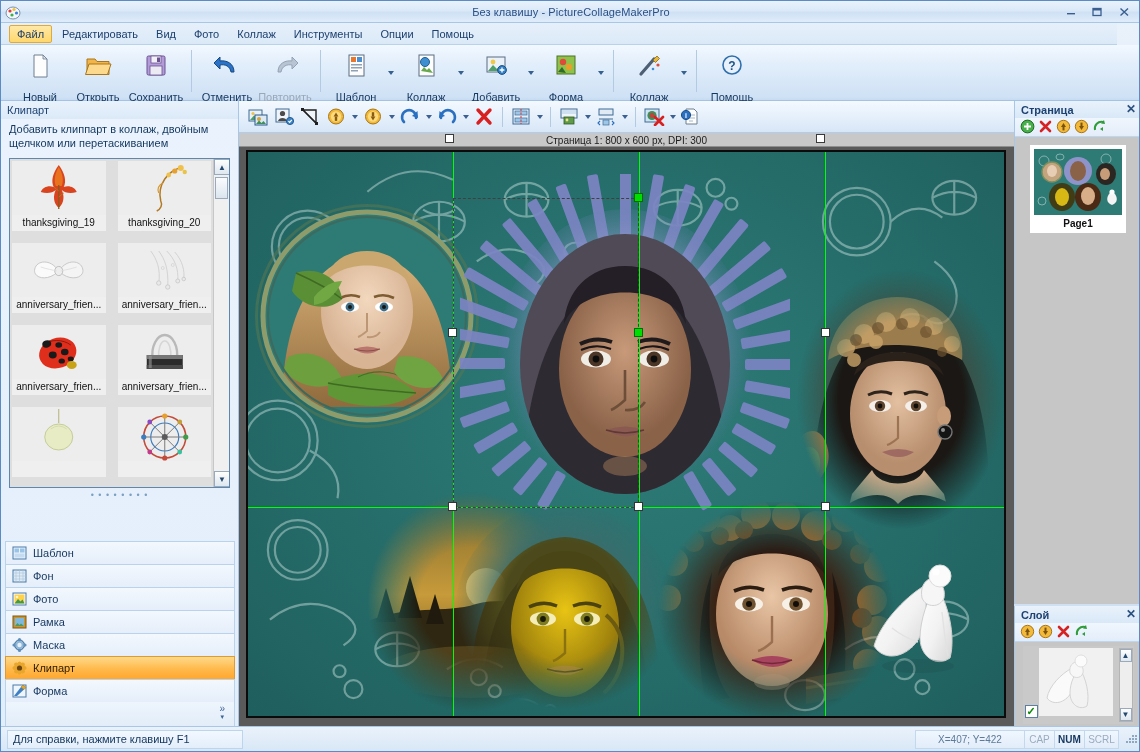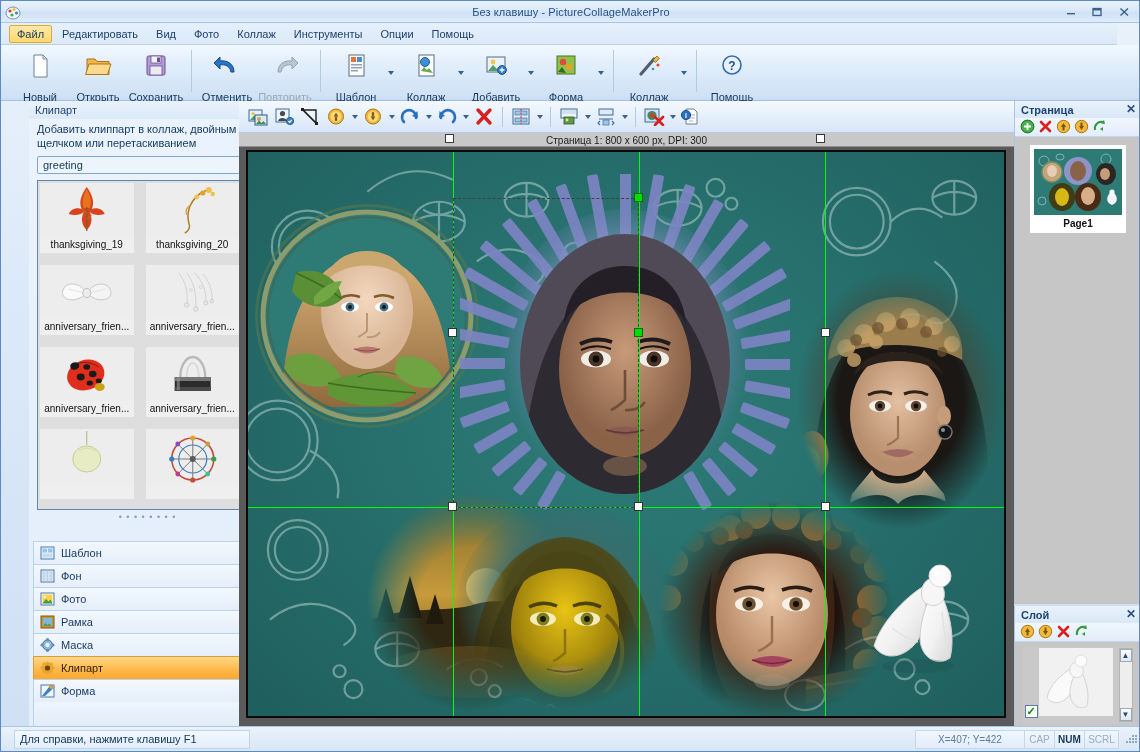--- a/index.html
+++ b/index.html
@@ -81,21 +81,20 @@
     content:""; width:0;height:0;
     border-left:3px solid transparent;border-right:3px solid transparent;
     border-top:4px solid #35608f; display:block;
   }
 
   
   .left-panel {
     position:absolute; left:0; top:100px; width:238px; height:625px;
     background: linear-gradient(180deg,#eaf3fd 0%,#e3eefb 100%);
     border-right:1px solid #a8c6e5;
-    margin-left:28px;
   }
   .panel-title {
     height:18px; padding-left:6px; font-size:11px; color:#1d4272;
     display:flex;align-items:center;
     background:linear-gradient(180deg,#e9f2fc,#dbe9f8);
   }
   .cp-hint { padding:3px 8px 2px 8px; font-size:11px; color:#12375f; line-height:14px; }
   .cp-combo {
     margin:4px 8px 0 8px; height:18px;
     background:#eef4fb; border:1px solid #7fa8cf; border-radius:2px;
@@ -276,21 +275,21 @@
     position:absolute; right:1px; top:2px; width:14px; height:74px; background:#eee; border:1px solid #b4b4b4;
   }
 
   
   .statusbar {
     position:absolute; left:0; bottom:0; width:1140px; height:25px;
     background: linear-gradient(180deg,#eaf2fb 0%,#d8e7f6 100%);
     border-top:1px solid #a8c6e5; display:flex; align-items:center;
   }
   .sb-left {
-    width:236px; height:19px; margin-left:13px;
+    width:236px; height:19px; margin-left:6px;
     background:linear-gradient(180deg,#f2f8ff,#e3eefb);
     border:1px solid #bcd4ec; display:flex;align-items:center;padding-left:5px;
     font-size:11px;color:#12355c;
   }
   .sb-mid { flex:1; }
   .sb-coord {
     width:110px;height:19px;border:1px solid #c3d8ed;background:linear-gradient(180deg,#eff6fe,#e2edfa);
     display:flex;align-items:center;justify-content:center;font-size:10px;color:#5c7a99;
   }
   .sb-ind {
@@ -484,24 +483,20 @@
         </svg>
       </div>
       <div class="lbl">Помощь</div>
     </div>
   </div>
 
   <div class="left-panel">
     <div class="panel-title">Клипарт</div>
     <div class="cp-hint">Добавить клиппарт в коллаж, двойным щелчком или перетаскиванием</div>
 
-    <div class="cp-combo">
-      <span class="val">greeting</span>
-      <span class="drop"></span>
-    </div>
 
     <div class="cp-grid-wrap">
       <div class="cp-grid">
 
         <div class="cp-cell">
           <div class="cp-thumb">
             <svg width="100%" height="100%" viewBox="0 0 60 54" preserveAspectRatio="xMidYMid meet">
               <path d="M30 4 C24 12 22 20 25 26 C20 24 14 26 12 31 C18 33 24 32 27 29 C24 35 25 42 29 46 L31 46 C35 42 36 35 33 29 C36 32 42 33 48 31 C46 26 40 24 35 26 C38 20 36 12 30 4 z" fill="#d9441f"></path>
               <path d="M30 6 C26 13 25 19 27 25 L33 25 C35 19 34 13 30 6 z" fill="#e9721f"></path>
               <path d="M30 24 v24" stroke="#8a5a1c" stroke-width="1.3" fill="none"></path>

